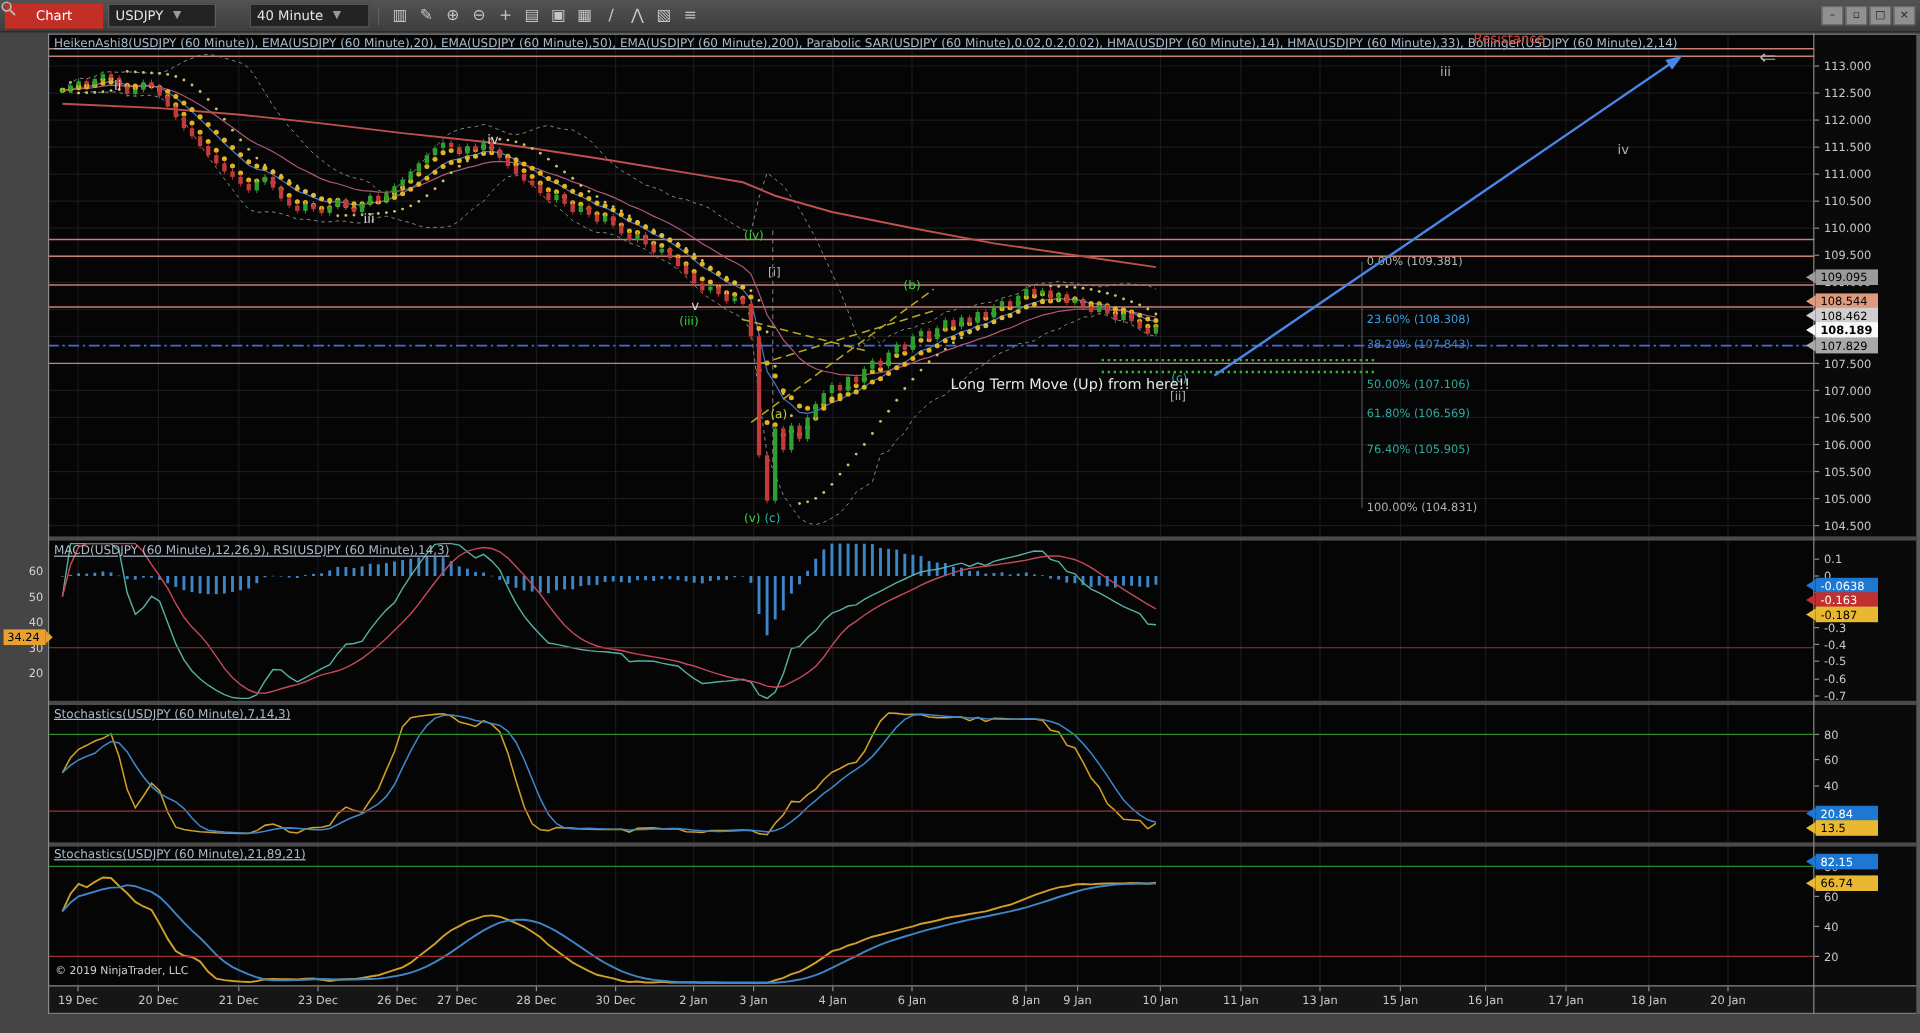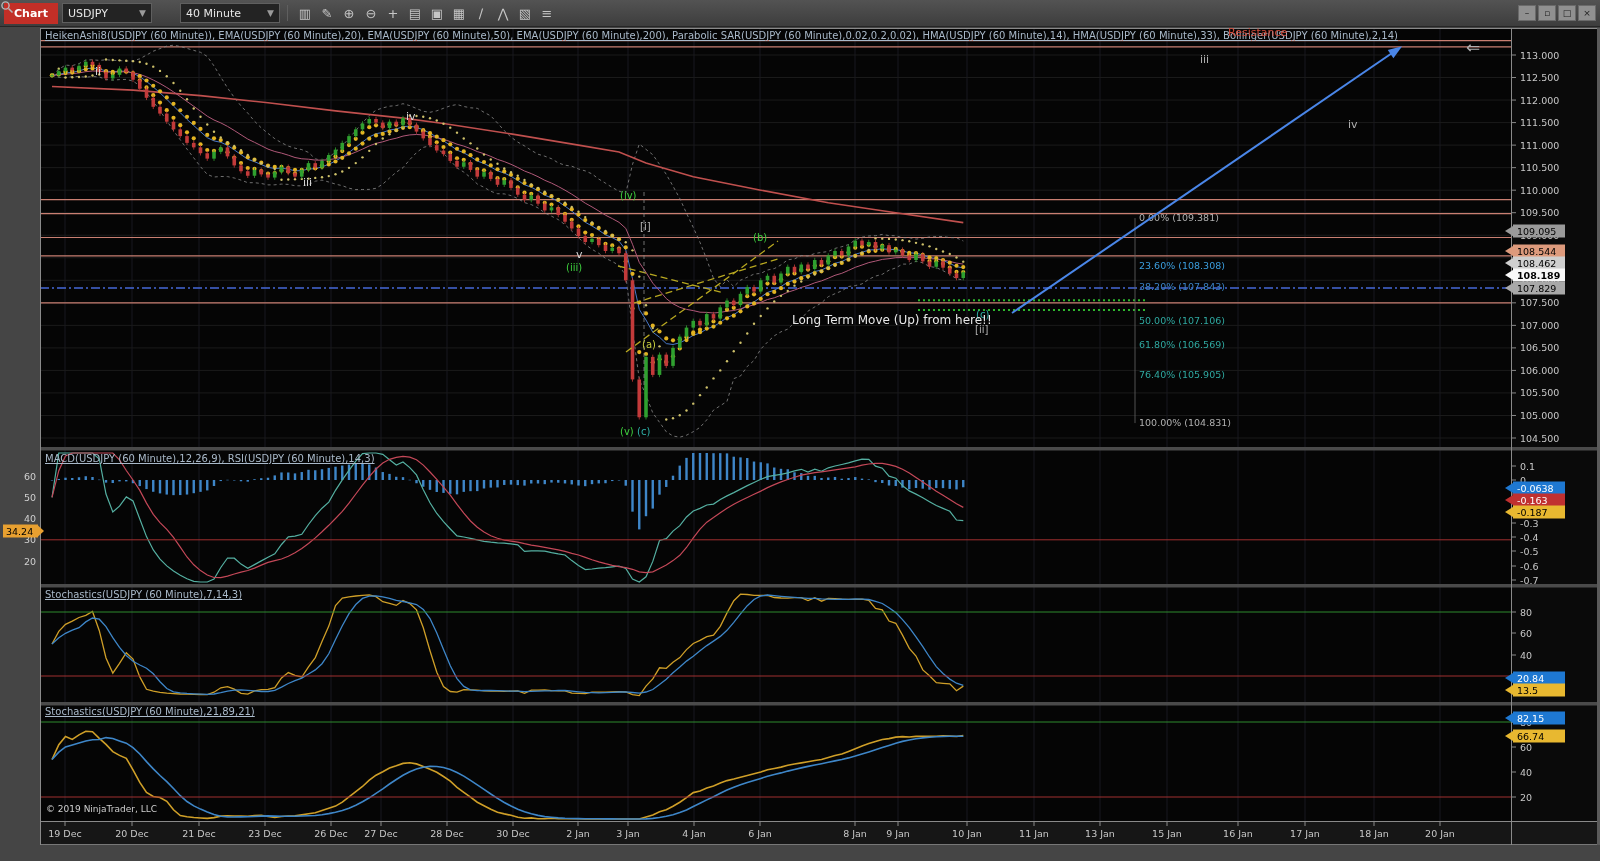--- a/index.html
+++ b/index.html
@@ -1,21 +1,21 @@
 <!DOCTYPE html>
 <html><head>
 <meta charset="utf-8">
 <style>
   html,body{margin:0;padding:0}
   body{width:1600px;height:861px;background:#454545;font-family:"DejaVu Sans",sans-serif;overflow:hidden;position:relative}
   .titlebar{position:absolute;top:0;left:0;width:1600px;height:27px;background:linear-gradient(#535353,#3d3d3d);
     display:flex;align-items:center;gap:4px;padding:0 4px;box-sizing:border-box;border-bottom:1px solid #262626;z-index:5}
-  .chart-tab{background:#c22f27;color:#fff;font-size:11px;font-weight:bold;padding:4px 10px}
+  .chart-tab{background:#c22f27;color:#fff;font-size:11px;font-weight:normal;padding:4px 26px}
   .select{display:flex;align-items:center;background:#232323;border:1px solid #5f5f5f;color:#e6e6e6;
-    font-size:11px;height:18px;padding:0 5px;gap:8px;min-width:70px;justify-content:space-between}
+    font-size:11px;height:18px;padding:0 5px;gap:8px;min-width:70px;}
   .chev{color:#9a9a9a;font-size:9px}
   .iconbtn{color:#c6c6c6;font-size:13px;width:20px;height:18px;display:flex;align-items:center;justify-content:center;cursor:default}
   .tsep{width:1px;height:16px;background:#5f5f5f;margin:0 3px}
   .ticons{display:flex;align-items:center;gap:2px}
   .win-controls{margin-left:auto;display:flex;gap:2px}
   .winbtn{width:16px;height:14px;background:#909090;border:1px solid #6a6a6a;color:#1d1d1d;font-size:9px;
     display:flex;align-items:center;justify-content:center}
   svg{position:absolute;top:0;left:0}
   text{font-family:"DejaVu Sans",sans-serif}
 </style>

